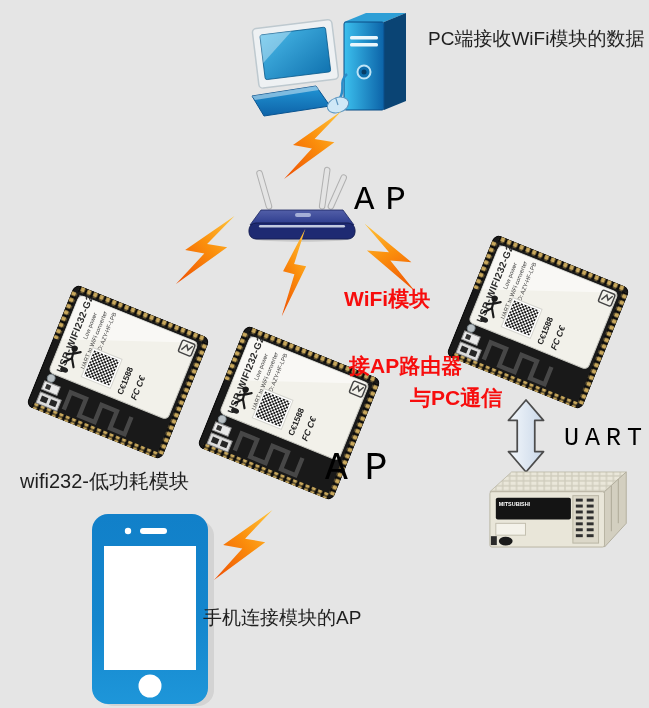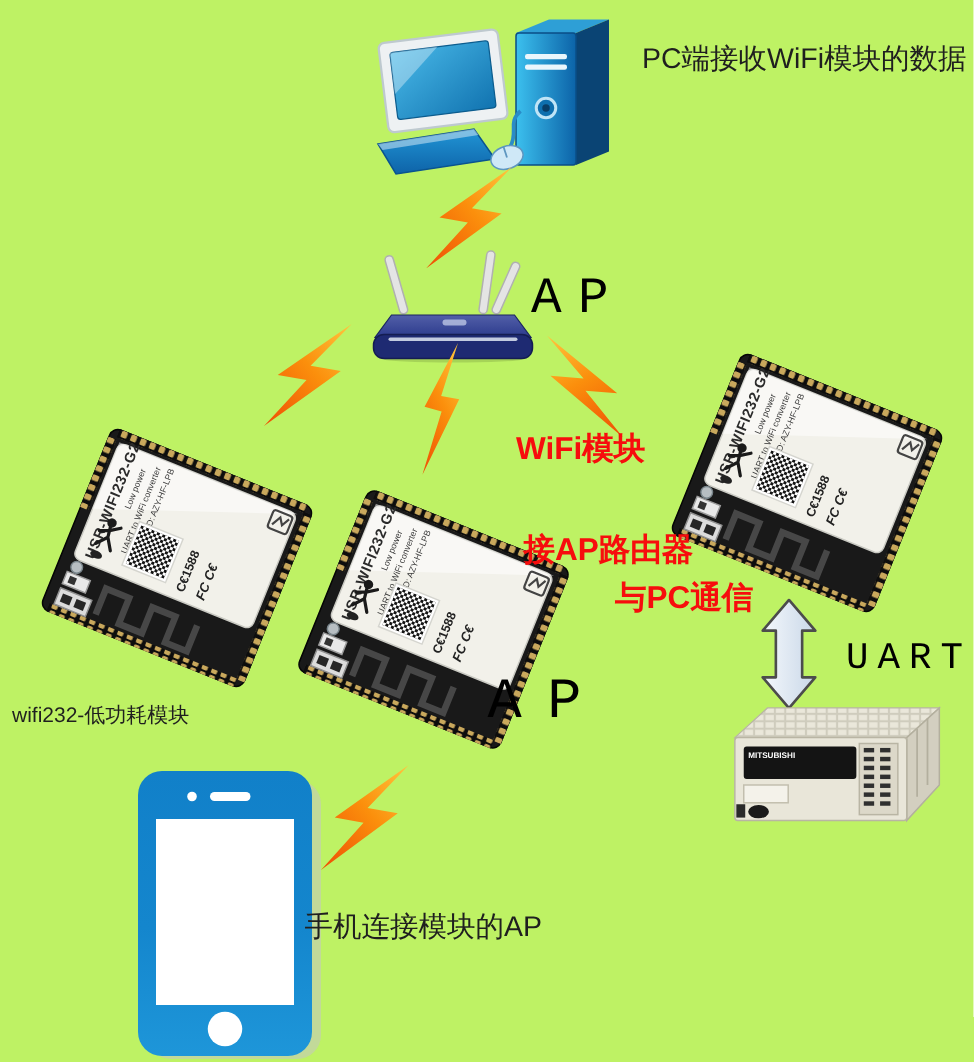--- a/index.html
+++ b/index.html
@@ -1,16 +1,16 @@
 <!DOCTYPE html>
 <html><head>
 <meta charset="utf-8">
 <style>
   html,body{margin:0;padding:0;background:#fff;}
-  .stage{position:relative;width:649px;height:708px;background:#bef264;overflow:hidden;
+  .stage{position:relative;width:649px;height:708px;background:#e5e5e5;overflow:hidden;
          font-family:"Liberation Sans","DejaVu Sans",sans-serif;}
   .abs{position:absolute;}
   .cn{color:#1f1f1f;white-space:nowrap;}
   .serifLbl{font-family:Liberation Mono, monospace;color:#000;white-space:nowrap;}
   .redline{color:#F70D0D;font-size:21px;font-weight:700;white-space:nowrap;}
   .module{transform:rotate(22deg);}
   svg{display:block;}
 </style>
 </head>
 <body>
@@ -224,21 +224,21 @@
     </svg>
 
   <div class="abs cn" style="left:428px;top:26px;font-size:19px">PC端接收WiFi模块的数据</div>
 
   <div class="abs serifLbl" style="left:354px;top:181px;font-size:34px;letter-spacing:11px">AP</div>
 
   <div class="abs redline" style="left:344px;top:285px">WiFi模块</div>
   <div class="abs redline" style="left:349px;top:352px">接AP路由器</div>
   <div class="abs redline" style="left:410px;top:384px">与PC通信</div>
 
-  <div class="abs cn" style="left:8px;top:468px;font-size:14px">wifi232-低功耗模块</div>
+  <div class="abs cn" style="left:20px;top:468px;font-size:20px">wifi232-低功耗模块</div>
 
   <div class="abs serifLbl" style="left:325px;top:447px;font-size:38px;letter-spacing:17px">AP</div>
 
   <div class="abs serifLbl" style="left:564px;top:424px;font-size:25px;letter-spacing:6px">UART</div>
 
 
   <div class="abs cn" style="left:203px;top:605px;font-size:19px">手机连接模块的AP</div>
 
 </div>
 

